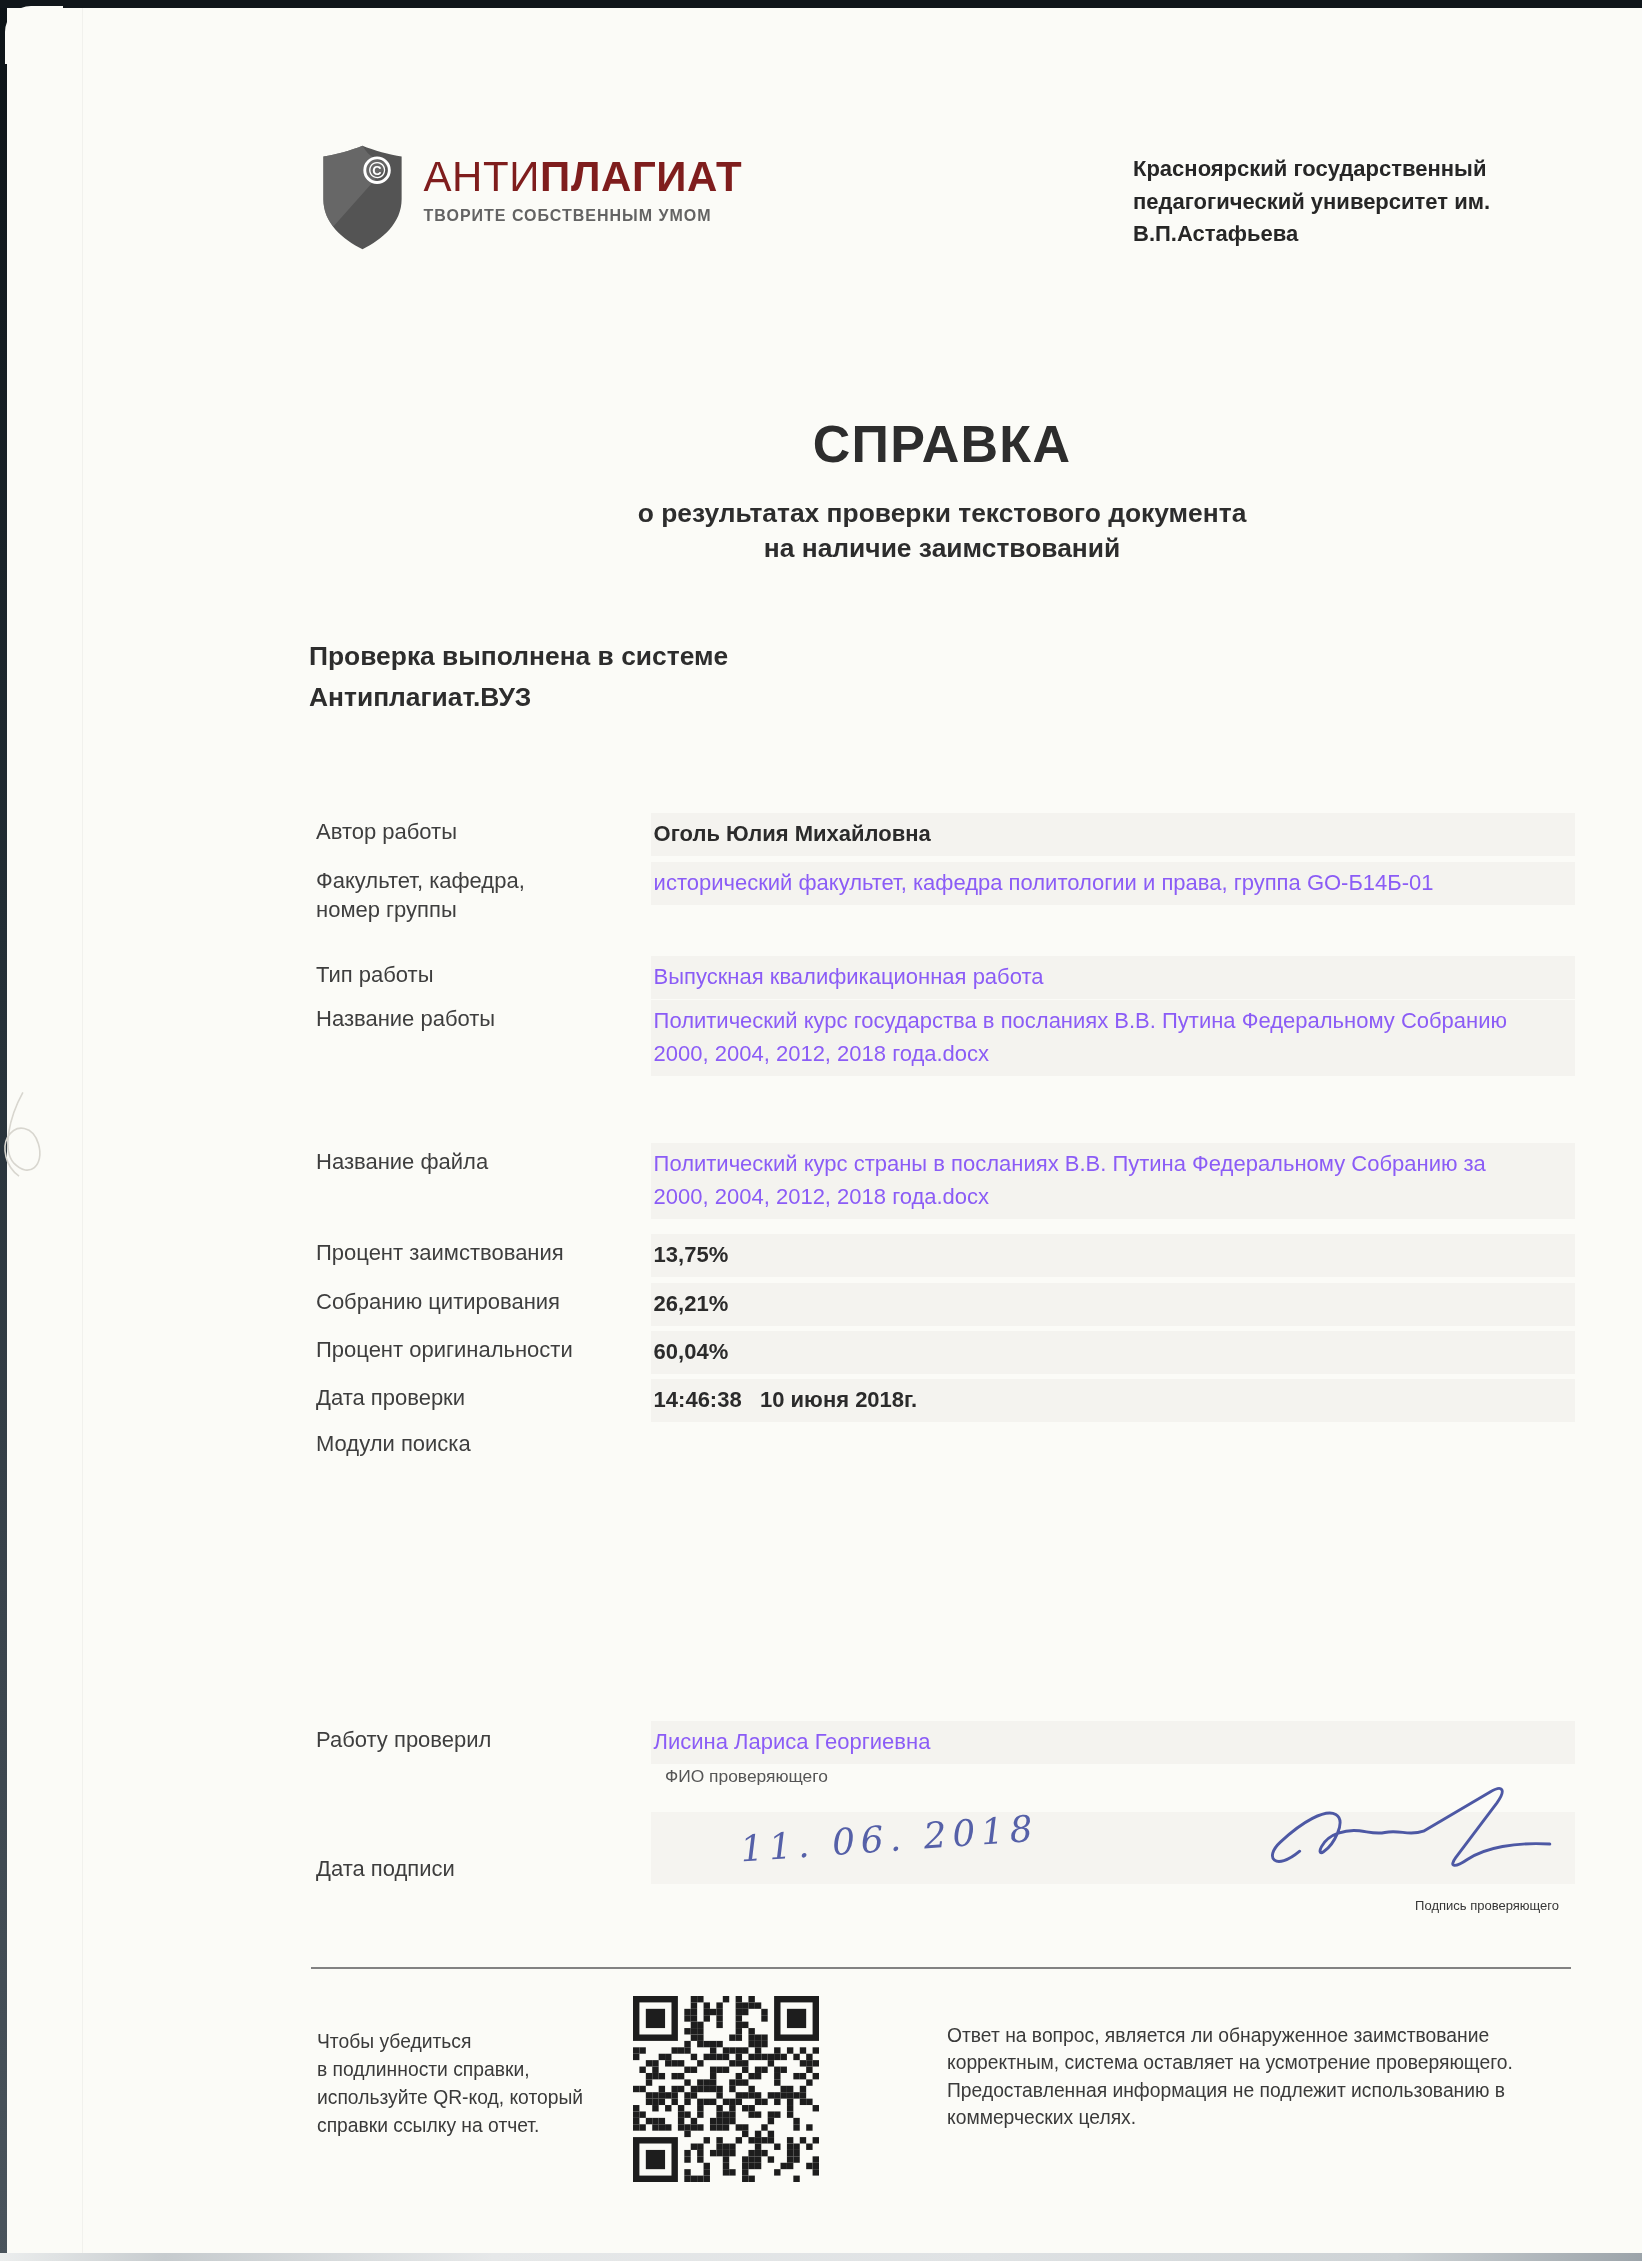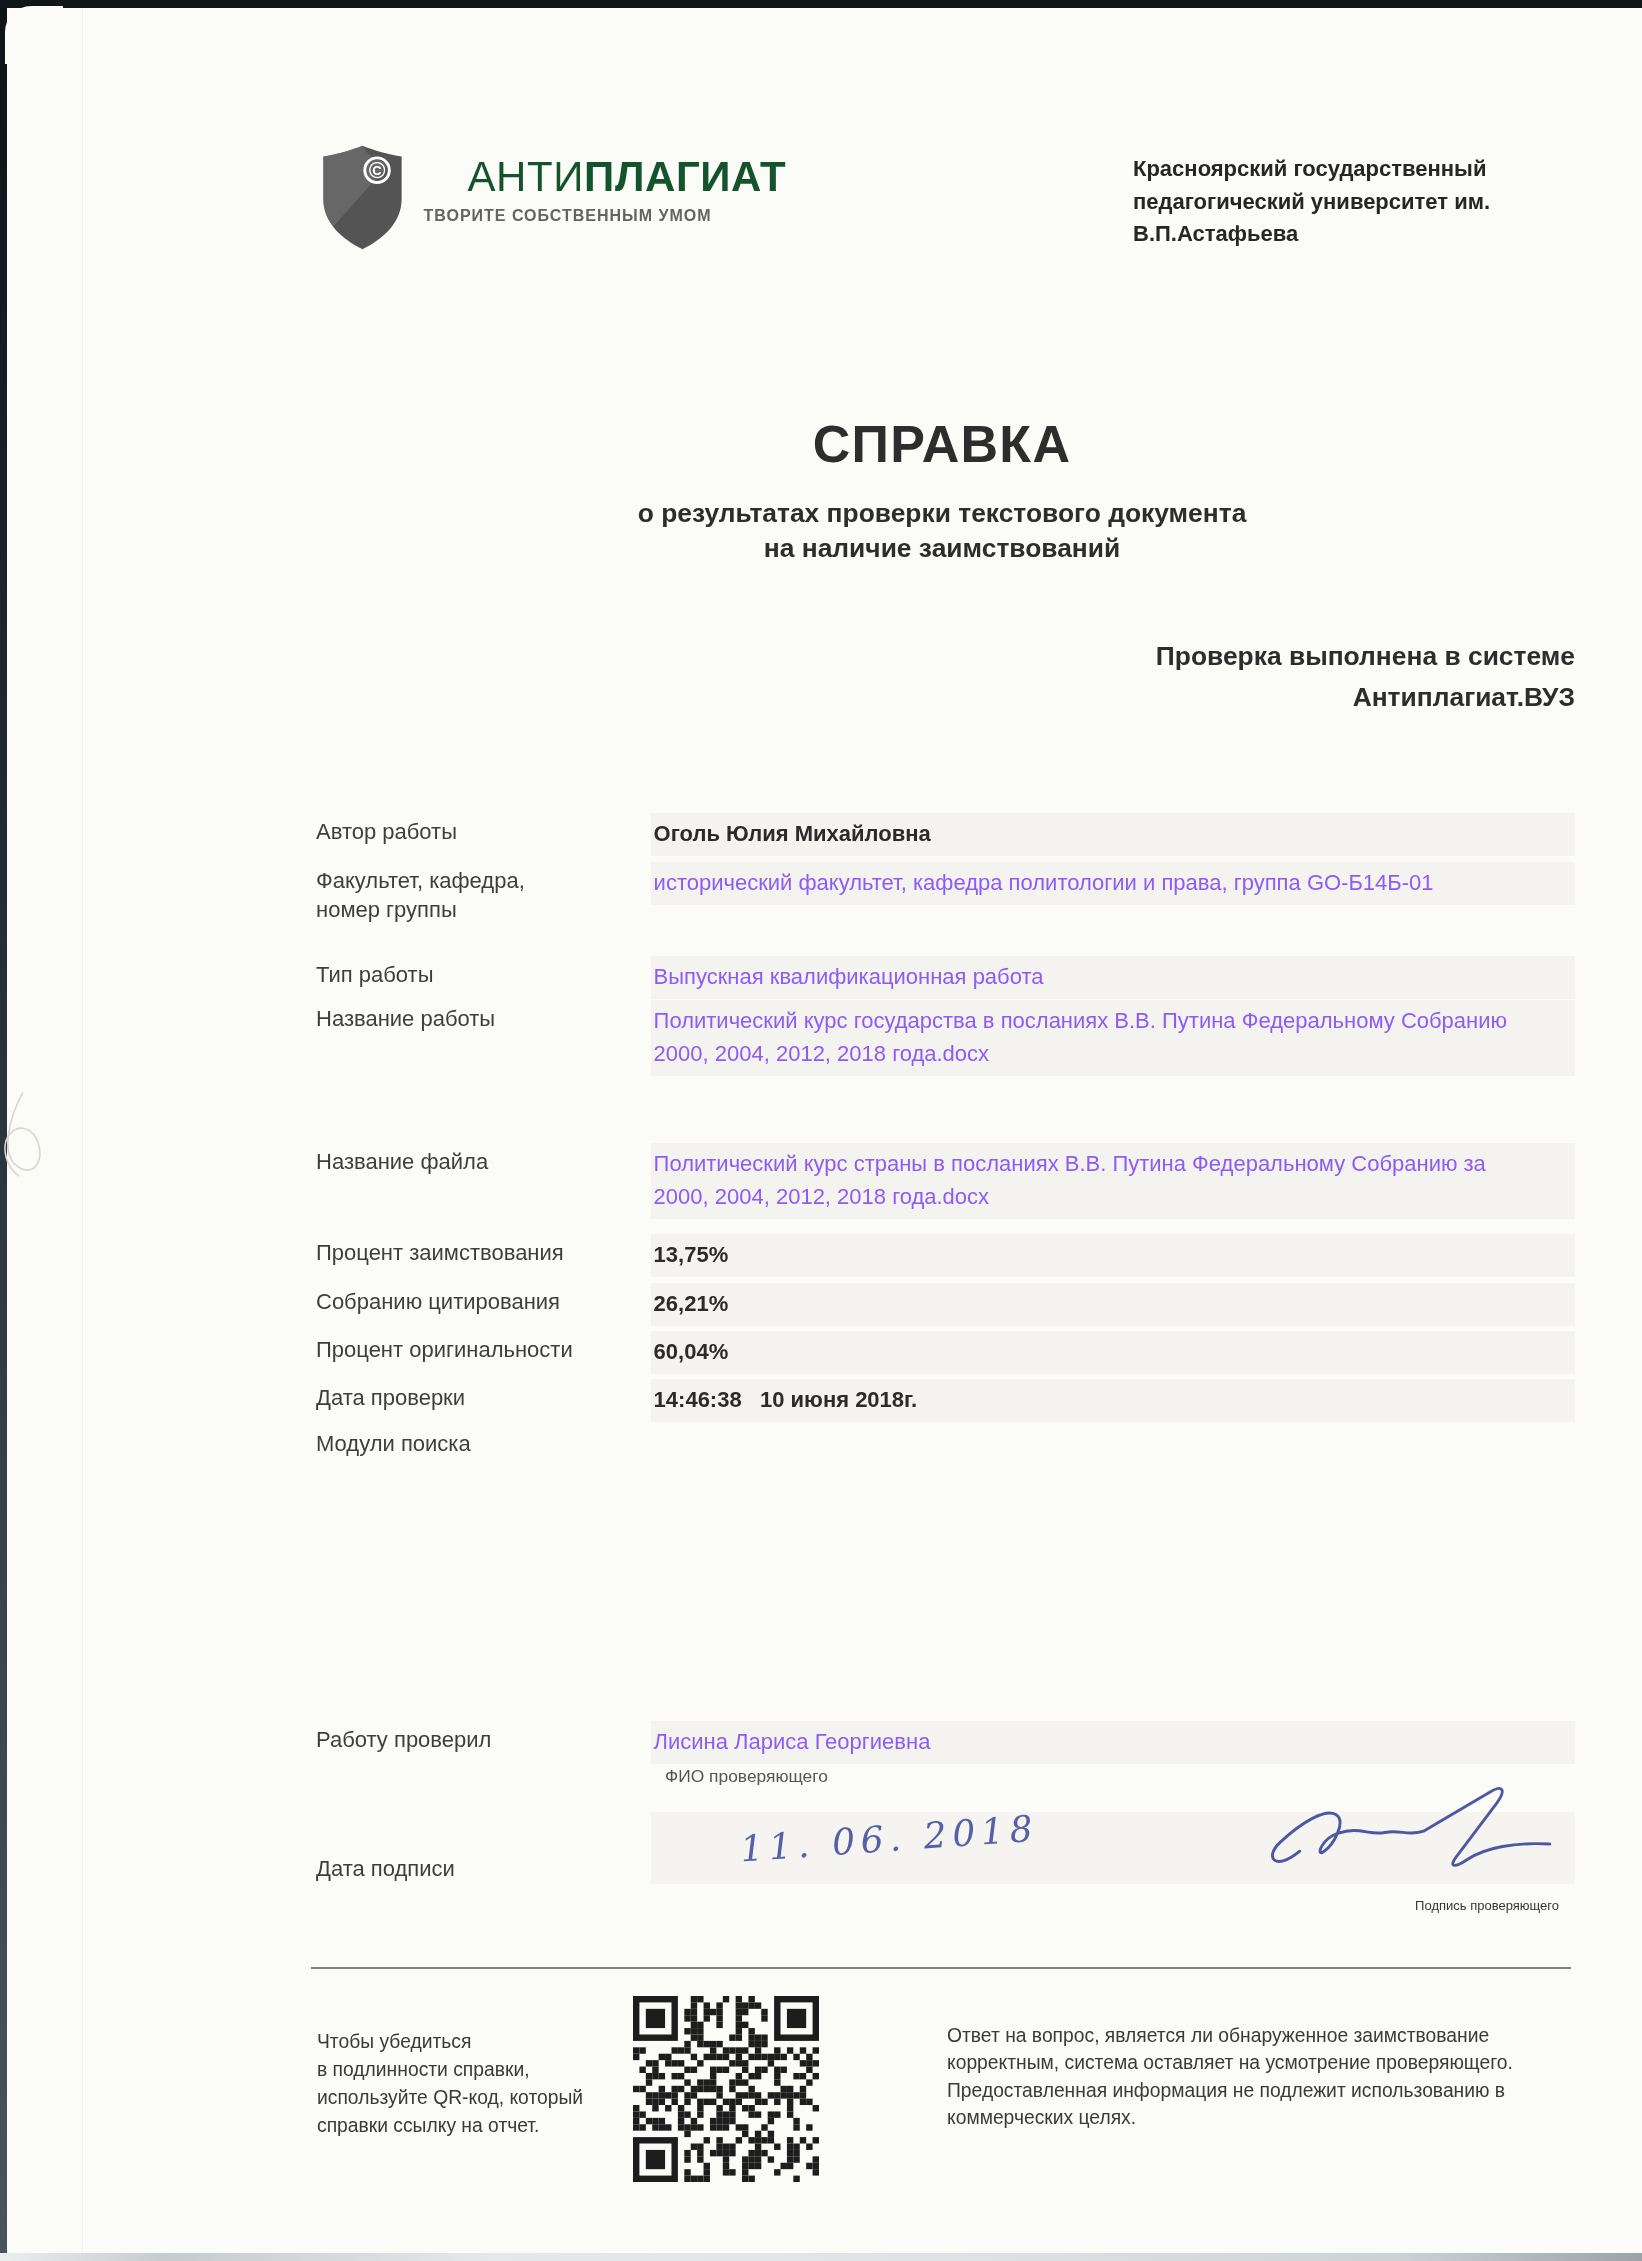--- a/index.html
+++ b/index.html
@@ -19,32 +19,32 @@
     background:#fbfbf7;border-top-left-radius:26px;}
   .scan-fold{position:absolute;top:8.4px;bottom:0;left:82px;width:1.3px;background:rgba(60,60,50,0.05);}
   .scan-bottom{position:absolute;left:0;right:0;bottom:0;height:8.4px;
     background:linear-gradient(to right,#eceeee 0%,#c6cbce 10%,#e6e8e9 30%,#dfe2e4 60%,#cdd2d5 85%,#9ba3a9 100%);}
   .hair-artifact{position:absolute;left:1.3px;top:1089px;}
 
   
   .logo-block{position:absolute;left:317px;top:142px;display:flex;align-items:flex-start;}
   .shield{width:91px;height:111px;}
   .brand-lines{margin-left:15.5px;padding-top:14px;}
-  .brand{font-size:42px;letter-spacing:0.6px;color:#14532d;line-height:1;white-space:nowrap;margin-left:44px;}
+  .brand{font-size:42px;letter-spacing:0.6px;color:#7f1d1d;line-height:1;white-space:nowrap;}
   .brand .b-reg{font-weight:400;}
   .brand .b-bold{font-weight:700;}
   .tagline{margin-top:9px;font-size:16px;font-weight:600;letter-spacing:1px;color:#636363;white-space:nowrap;}
   .university{position:absolute;left:1133px;top:153px;width:425px;
     font-size:22px;font-weight:700;line-height:1.48;color:#262626;}
 
   
   .head-wrap{position:absolute;left:309px;top:418px;width:1266px;text-align:center;color:#2d2d2d;}
   .doc-title{font-size:52px;font-weight:700;letter-spacing:1.3px;line-height:1;}
   .doc-sub{margin-top:26px;font-size:26.4px;font-weight:700;line-height:1.32;}
-  .system-wrap{position:absolute;left:309px;top:636px;width:1266px;text-align:right;color:#2d2d2d;}
+  .system-wrap{position:absolute;left:309px;top:636px;width:1266px;text-align:left;color:#2d2d2d;}
   .system-wrap div{font-size:26.4px;font-weight:700;line-height:1.55;}
 
   
   .row{position:absolute;left:316px;width:1259px;display:flex;align-items:flex-start;}
   .row .label{flex:0 0 335px;font-size:22px;color:#3e3e3e;line-height:1.32;white-space:pre-wrap;padding-top:3.9px;}
   .row .value{flex:1;font-size:22px;color:#8b5cf6;line-height:1.5;background:#f4f3ef;
     padding:3.9px 6.4px 6.4px 2.6px;white-space:pre-wrap;}
   .row .value.v-bold{font-weight:700;color:#2b2b2b;}
   .row .value .vw{display:block;max-width:866px;}
 

